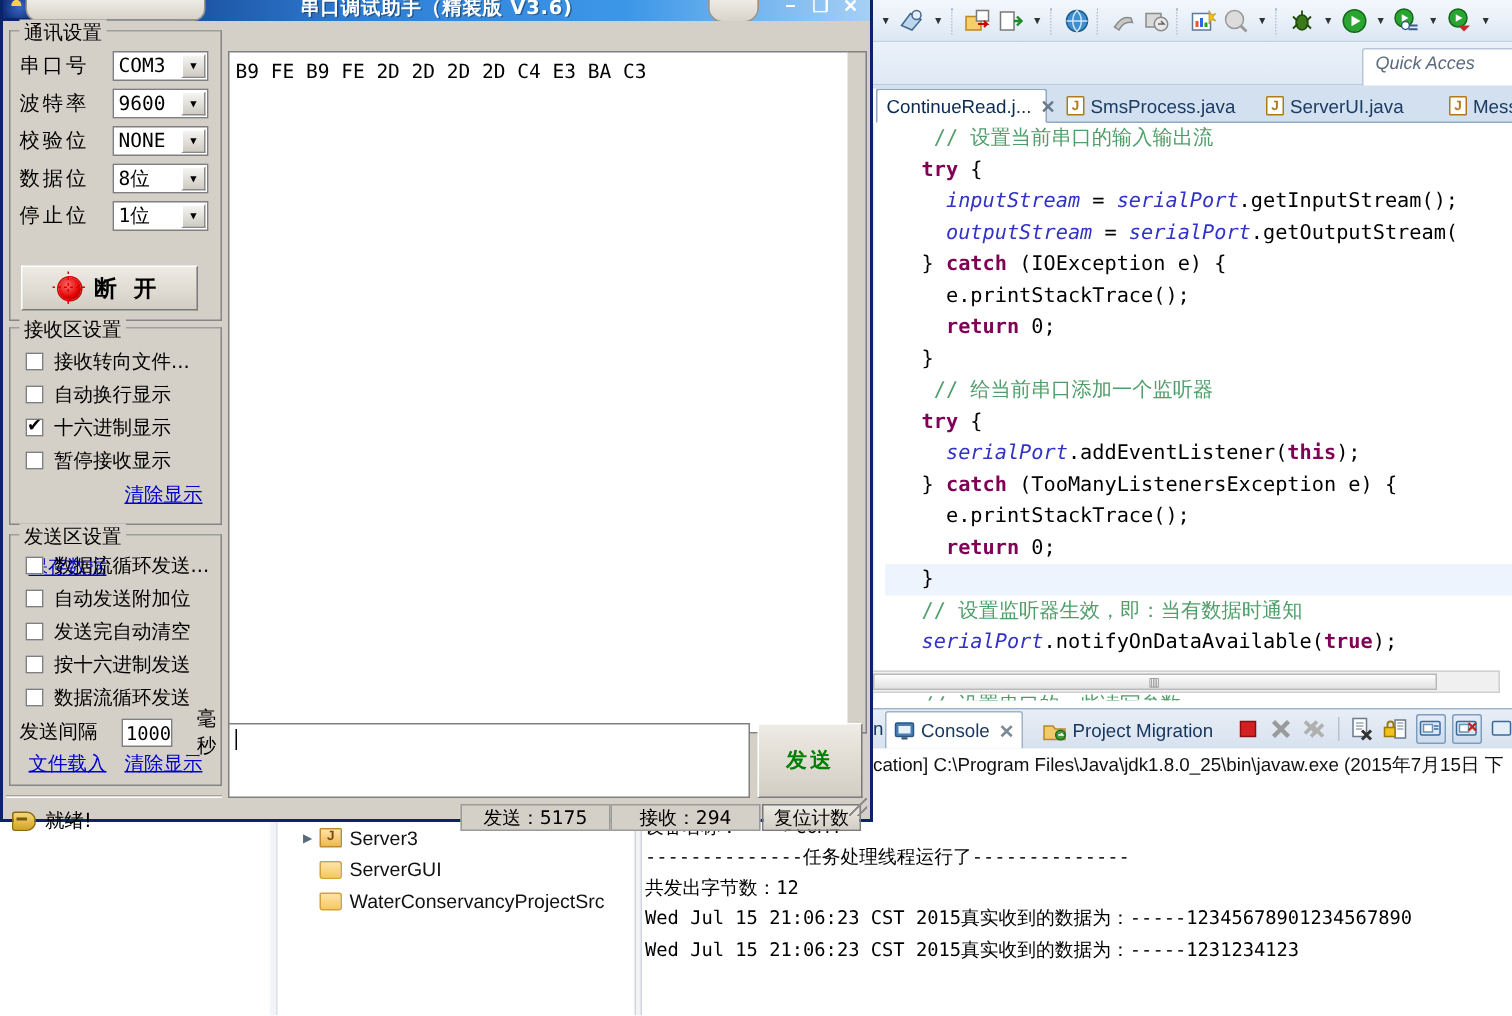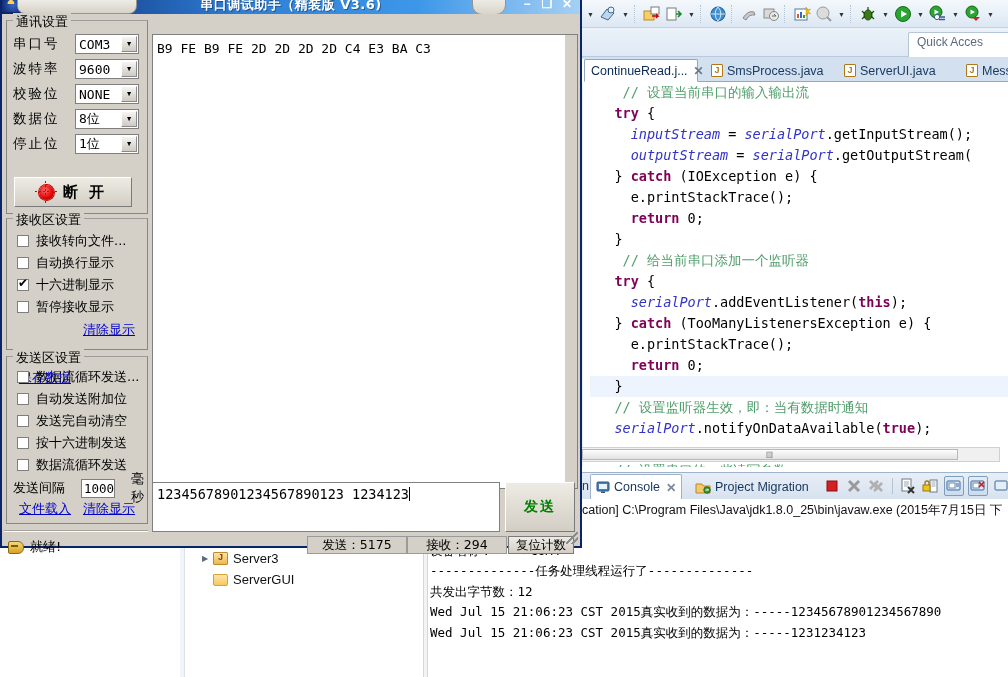--- a/index.html
+++ b/index.html
@@ -30,21 +30,21 @@
 
   .ecl-qa-band {
     position:absolute; left:0; top:28px; width:1008px; height:29px;
     background: linear-gradient(to bottom,#eaf1f9,#dfe9f5);
     border-bottom:1px solid #b9cade;
   }
   .qa-box {
     position:absolute; right:0px; top:4px; width:100px; height:32px;
     background:#fff; border:1px solid #b7c6d6; border-right:none;
     border-radius:2px 0 0 2px;
-    font-size:12px; color:#5a6b7d; padding:2px 0 0 8px; white-space:nowrap; overflow:hidden;
+    font-size:12px; color:#5a6b7d; padding:2px 0 0 8px; white-space:nowrap; overflow:hidden;font-style:italic;
   }
 
   .ecl-tabbar {
     position:absolute; left:580px; top:57px; width:428px; height:25px;
     background:#d3e0ef;
     border-bottom:1px solid #8fa9c4;
   }
   .etab {
     position:absolute; top:2px; height:23px; display:flex; align-items:center;
     font-size:12.5px; padding:0 6px; white-space:nowrap; color:#1b3c63;
@@ -493,20 +493,24 @@
       <div class="edge"></div>
       <div class="ptree-row" style="top:28px; left:22px;">
         <span class="ptri">▶</span>
         <span class="pjava"></span>
         <span>Server3</span>
       </div>
       <div class="ptree-row" style="top:49px; left:33px;">
         <span class="pfolder"></span>
         <span>ServerGUI</span>
       </div>
+      <div class="ptree-row" style="top:70px; left:33px;">
+        <span class="pfolder"></span>
+        <span>WaterConservancyProjectSrc</span>
+      </div>
     </div>
   </div>
 
   <div id="serial">
 
     <div class="s-title">
       <div class="cap">串口调试助手（精装版 V3.6)</div>
       <div class="s-tab-logo"></div>
       <div class="s-tab-left"></div>
       <div class="s-title-tab-right"></div>
@@ -625,21 +629,21 @@
       <div class="sep-line"></div>
       <div class="sep-line2"></div>
       <div class="s-statusbar">
         <span class="hand-icon"></span>
         <span>就绪!</span>
       </div>
 
       <div class="recv-area">B9 FE B9 FE 2D 2D 2D 2D C4 E3 BA C3</div>
       <div class="recv-scroll"></div>
 
-      <div class="send-box"><span>12345678901234567890123 1234123</span><span class="send-caret"></span></div>
+      <div class="send-box"><span class="send-caret"></span></div>
       <div class="send-btn">发送</div>
 
       <div class="stat-cell" style="left:305px; width:100px;">发送：5175</div>
       <div class="stat-cell" style="left:405px; width:100px;">接收：294</div>
       <div class="stat-cell" style="left:506px; width:66px; background:linear-gradient(to bottom,#eeebe4,#d2cec4); border-color:#7a7a7a;">复位计数</div>
 
       <div class="resize-grip"></div>
     </div>
   </div>
 

